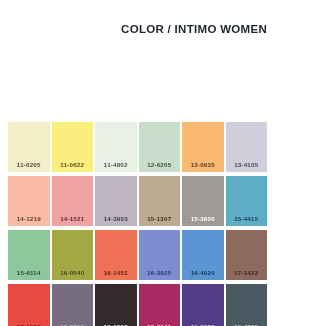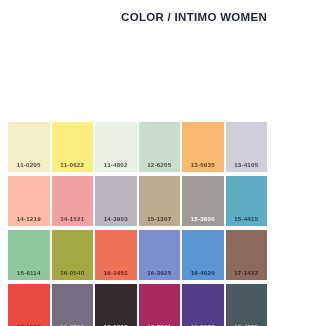--- a/index.html
+++ b/index.html
@@ -51,21 +51,21 @@
     text-align: center;
     font-size: 6.2px;
     font-weight: bold;
     letter-spacing: 0.2px;
     white-space: nowrap;
   }
 </style>
 </head>
 <body>
 
-<div id="page-title" style="color: rgb(31, 36, 51);">COLOR / INTIMO WOMEN</div>
+<div id="page-title" style="color: rgb(31, 36, 51); margin-top: 12px;">COLOR / INTIMO WOMEN</div>
 
 <div id="palette-grid">
     <div class="swatch" style="background: rgb(242, 238, 200);">
       <div class="swatch-label" style="color: rgb(74, 74, 62);">11-0205</div>
     </div>
     <div class="swatch" style="background: rgb(249, 238, 126);">
       <div class="swatch-label" style="color: rgb(85, 80, 42);">11-0622</div>
     </div>
     <div class="swatch" style="background: rgb(233, 240, 229);">
       <div class="swatch-label" style="color: rgb(74, 79, 74);">11-4802</div>

